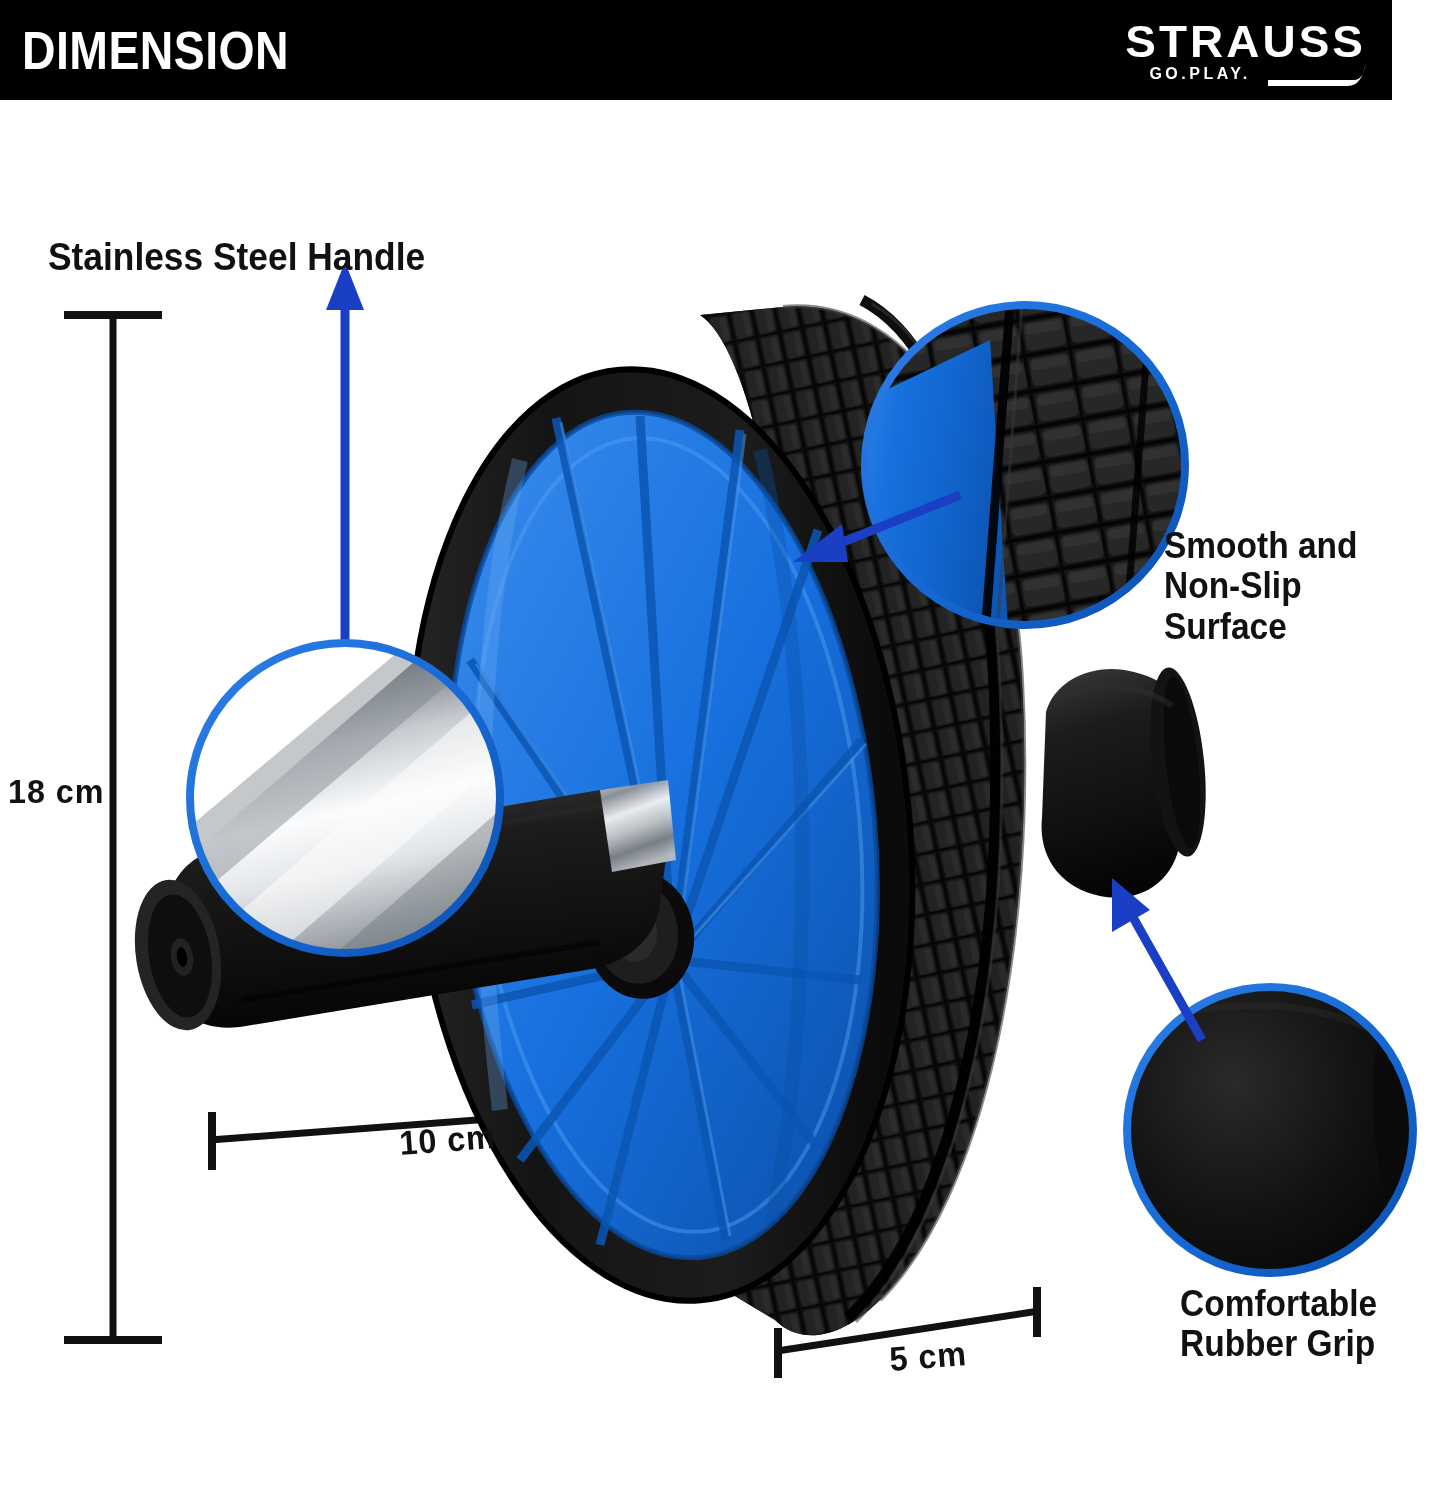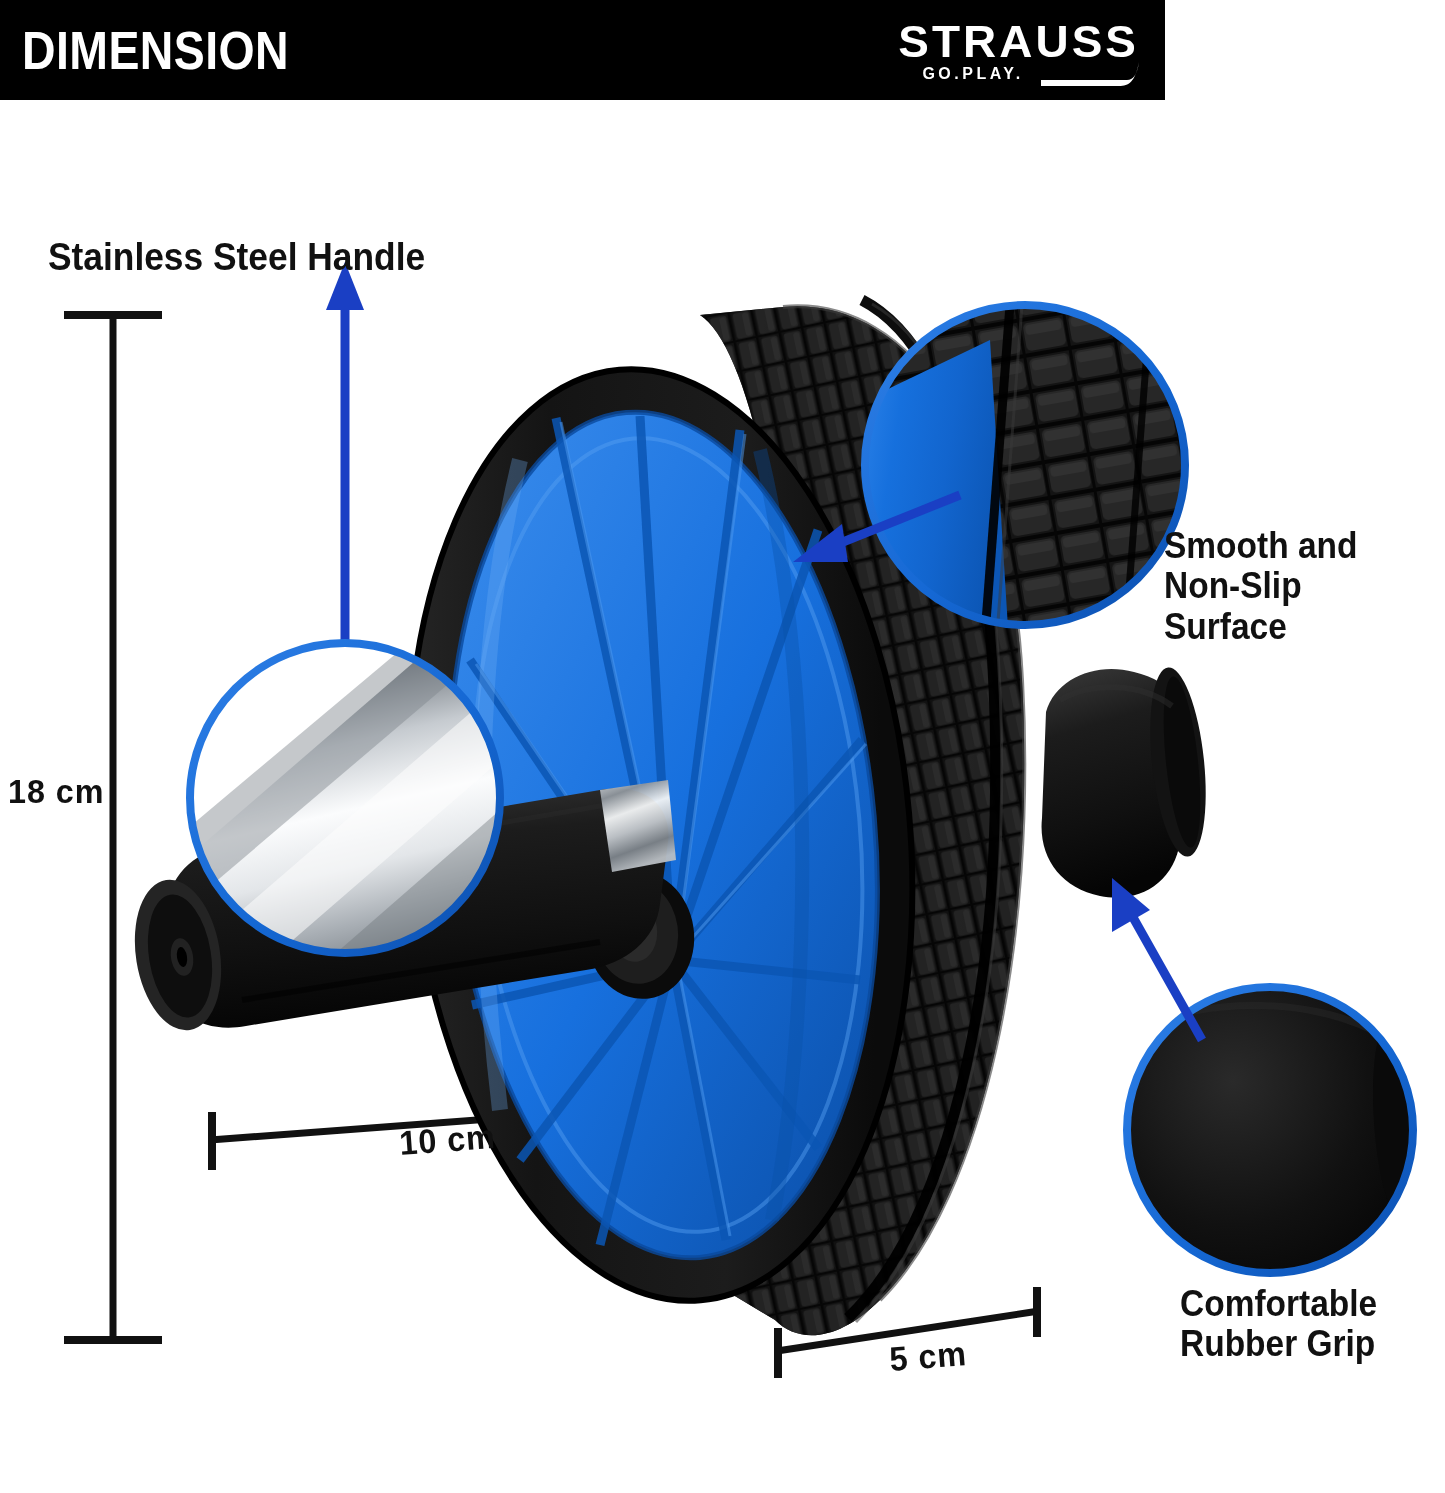--- a/index.html
+++ b/index.html
@@ -8,21 +8,21 @@
     width: 1445px; height: 1493px;
     background: #ffffff;
     font-family: "Liberation Sans", sans-serif;
     overflow: hidden;
   }
   #page { position: relative; width: 1445px; height: 1493px; background: #fff; }
 
   
   .header {
     position: absolute; left: 0; top: 0;
-    width: 1165px; height: 100px;
+    width: 1392px; height: 100px;
     background: #000000;
     display: flex; align-items: center; justify-content: space-between;
   }
   .header-title {
     color: #ffffff;
     font-family: "Liberation Sans Narrow", "Liberation Sans", sans-serif;
     font-size: 54px; font-weight: 700;
     letter-spacing: 0.5px;
     transform: scaleX(0.86);
     transform-origin: left center;

